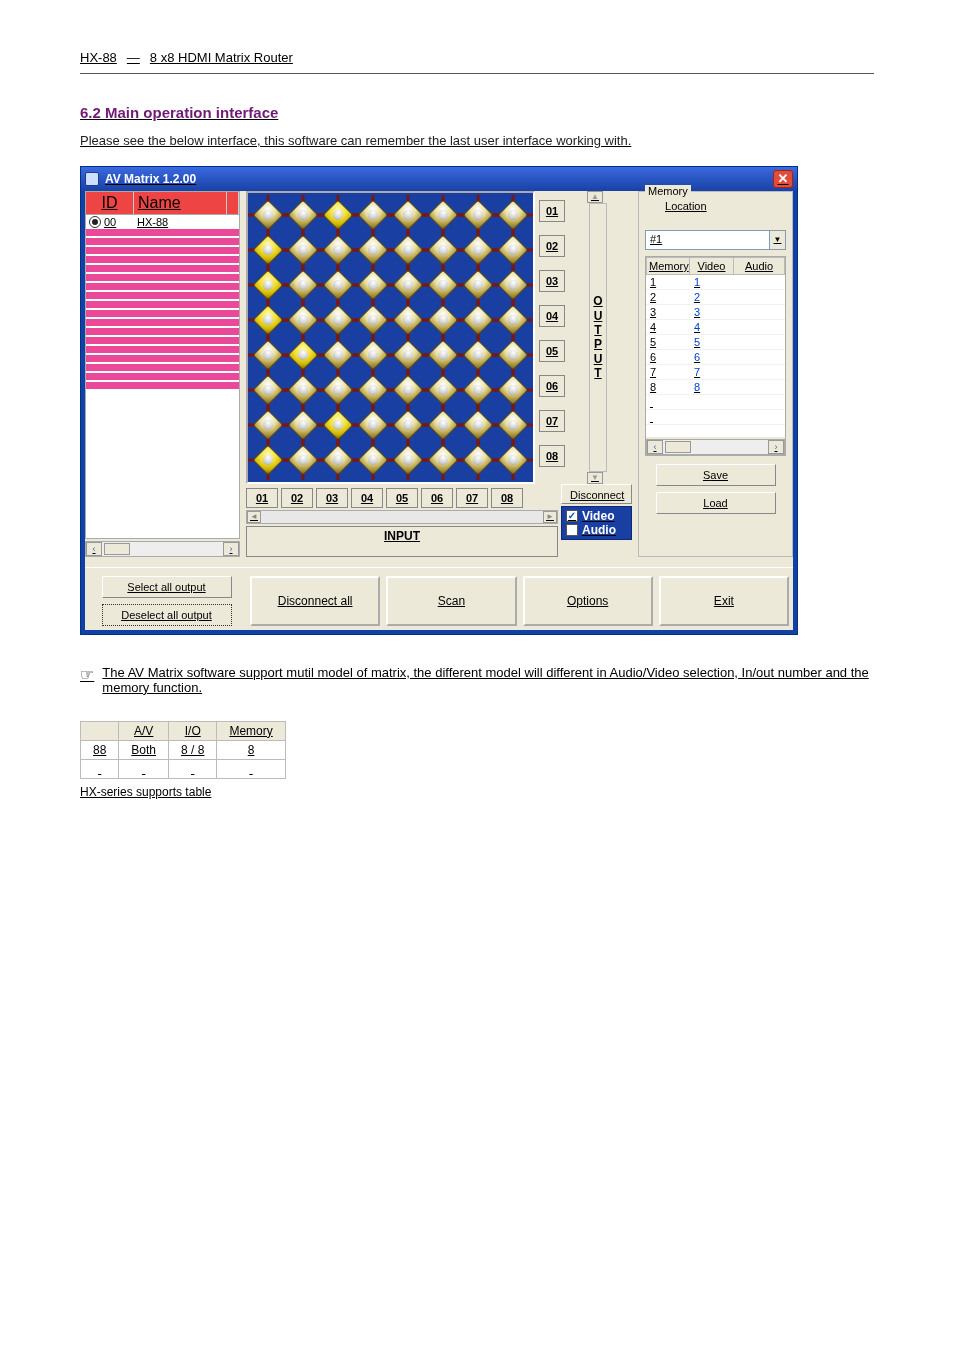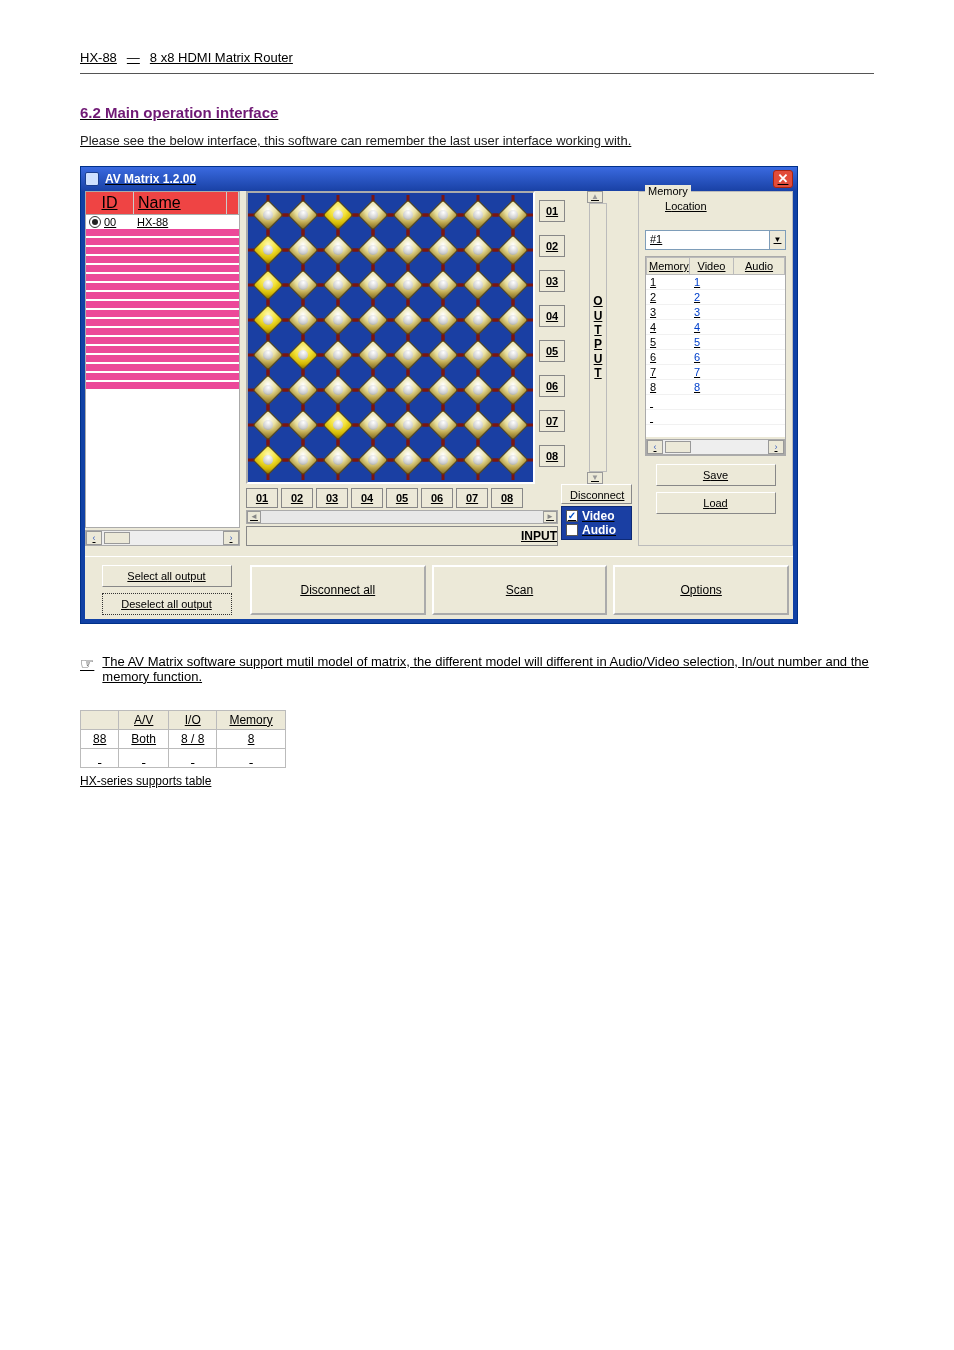--- a/index.html
+++ b/index.html
@@ -54,21 +54,21 @@
   .out-col { width:48px; display:flex; flex-direction:column; gap:2px; margin-left:4px;}
   .out-cell { display:flex; align-items:center; gap:2px;}
   .out-label { width:26px; height:22px; background:#ECE9D8; border:1px solid #888; text-align:center; font-weight:bold; font-size:11px; line-height:20px; cursor:pointer;}
   .out-side { width:18px; display:flex; flex-direction:column; align-items:center; justify-content:center; border:1px solid #bbb; background:#ECE9D8; margin-left:2px;}
   .vtext { font-size:12px; font-weight:bold; text-align:center; line-height:1.2;}
   .in-row { display:flex; gap:3px; margin-top:4px;}
   .in-cell { width:32px; height:20px; background:#ECE9D8; border:1px solid #888; text-align:center; font-weight:bold; font-size:11px; line-height:18px; cursor:pointer;}
   .mini-hscroll { height:14px; border:1px solid #aaa; background:#e8e8e8; margin-top:2px; display:flex; align-items:center;}
   .mini-hscroll .arrow { width:14px; height:12px; background:#ECE9D8; border:1px solid #999; display:flex; align-items:center; justify-content:center; font-size:8px; color:#888;}
   .mini-hscroll .track { flex:1;}
-  .input-bar { height:20px; border:1px solid #888; background:#ECE9D8; text-align:right; font-weight:bold; font-size:12px; line-height:18px; margin-top:2px;}
+  .input-bar { height:31px; border:1px solid #888; background:#ECE9D8; text-align:center; font-weight:bold; font-size:12px; line-height:18px; margin-top:2px;}
   .right-col { width:74px; display:flex; flex-direction:column; gap:2px; padding-left:3px;}
   .disc-btn { height:20px; }
   .checks { background:#1a3fa3; border:1px solid #0e2a76; padding:2px 4px; color:#fff; font-weight:bold; font-size:12px;}
   .checks label { display:flex; align-items:center; gap:4px; cursor:pointer;}
   .chk { width:12px; height:12px; background:#fff; border:1px solid #555; display:inline-flex; align-items:center; justify-content:center; font-size:10px; color:#0050c8;}
 
   
   .memory { width:155px; border:1px solid #bbb; padding:4px 6px 8px 6px; position:relative;}
   .memory .legend { position:absolute; top:-7px; left:6px; background:#ECE9D8; padding:0 3px; font-size:11px;}
   .memory .loc-label { font-size:11px; margin:4px 0 18px 0;padding-left:20px;}
@@ -712,20 +712,23 @@
           <div class="raised-btn active" style="width:130px;"><span style="text-decoration:underline;">D</span>eselect all output</div>
         </div>
         <div class="big-btn">
               <span><span class="u">D</span>isconnect all</span>
             </div>
         <div class="big-btn">
               <span>S<span class="u">c</span>an</span>
             </div>
         <div class="big-btn">
               <span><span class="u">O</span>ptions</span>
+            </div>
+        <div class="big-btn">
+              <span>E<span class="u">x</span>it</span>
             </div>
       </div>
     </div>
     </div>
   </div>
 
   <div class="note-row">
     <div class="pointer">☞</div>
     <div>The AV Matrix software support mutil model of matrix, the different model will different in Audio/Video selection, In/out number and the memory function.</div>
   </div>

